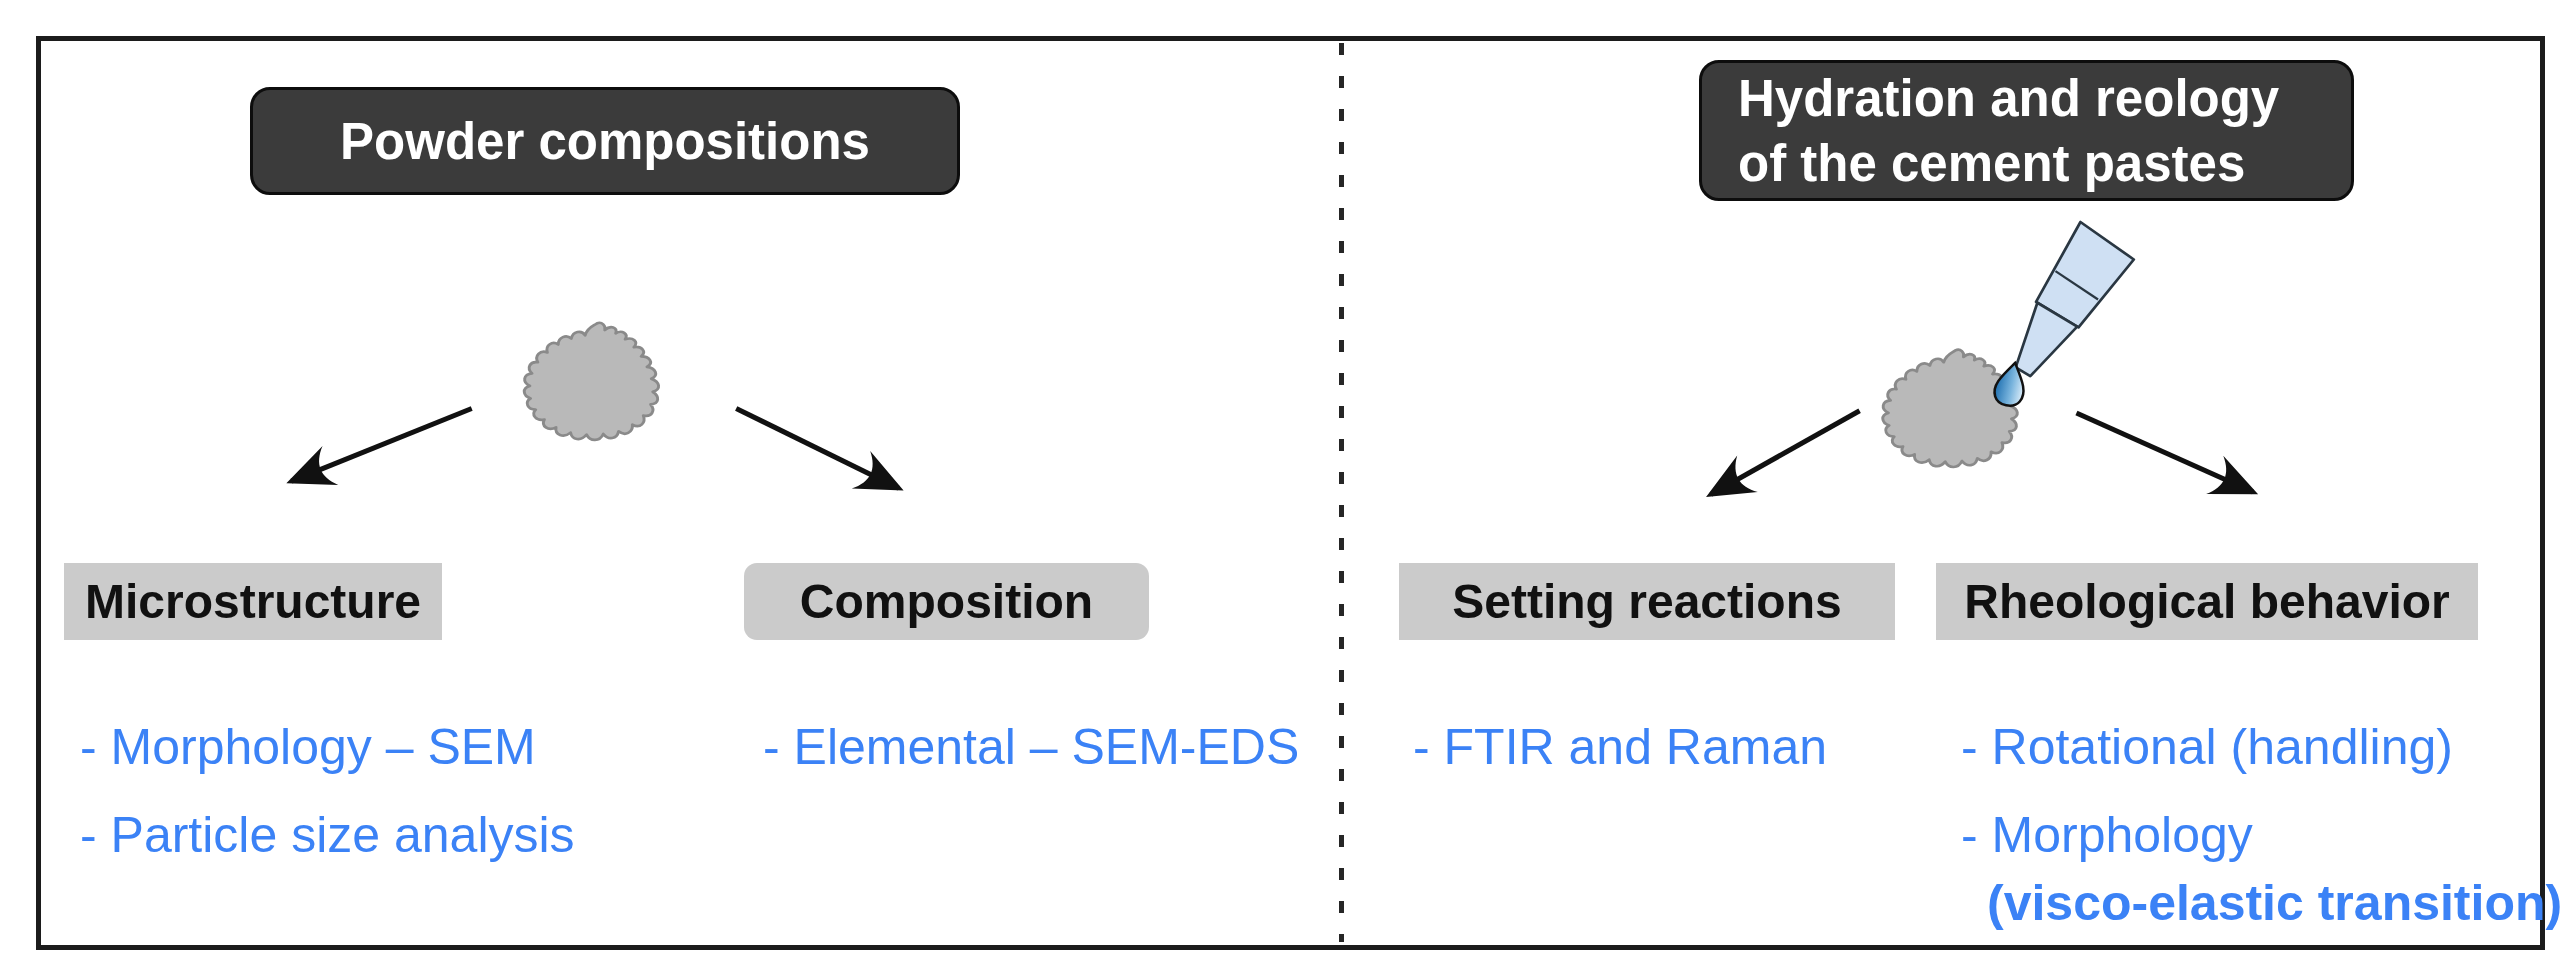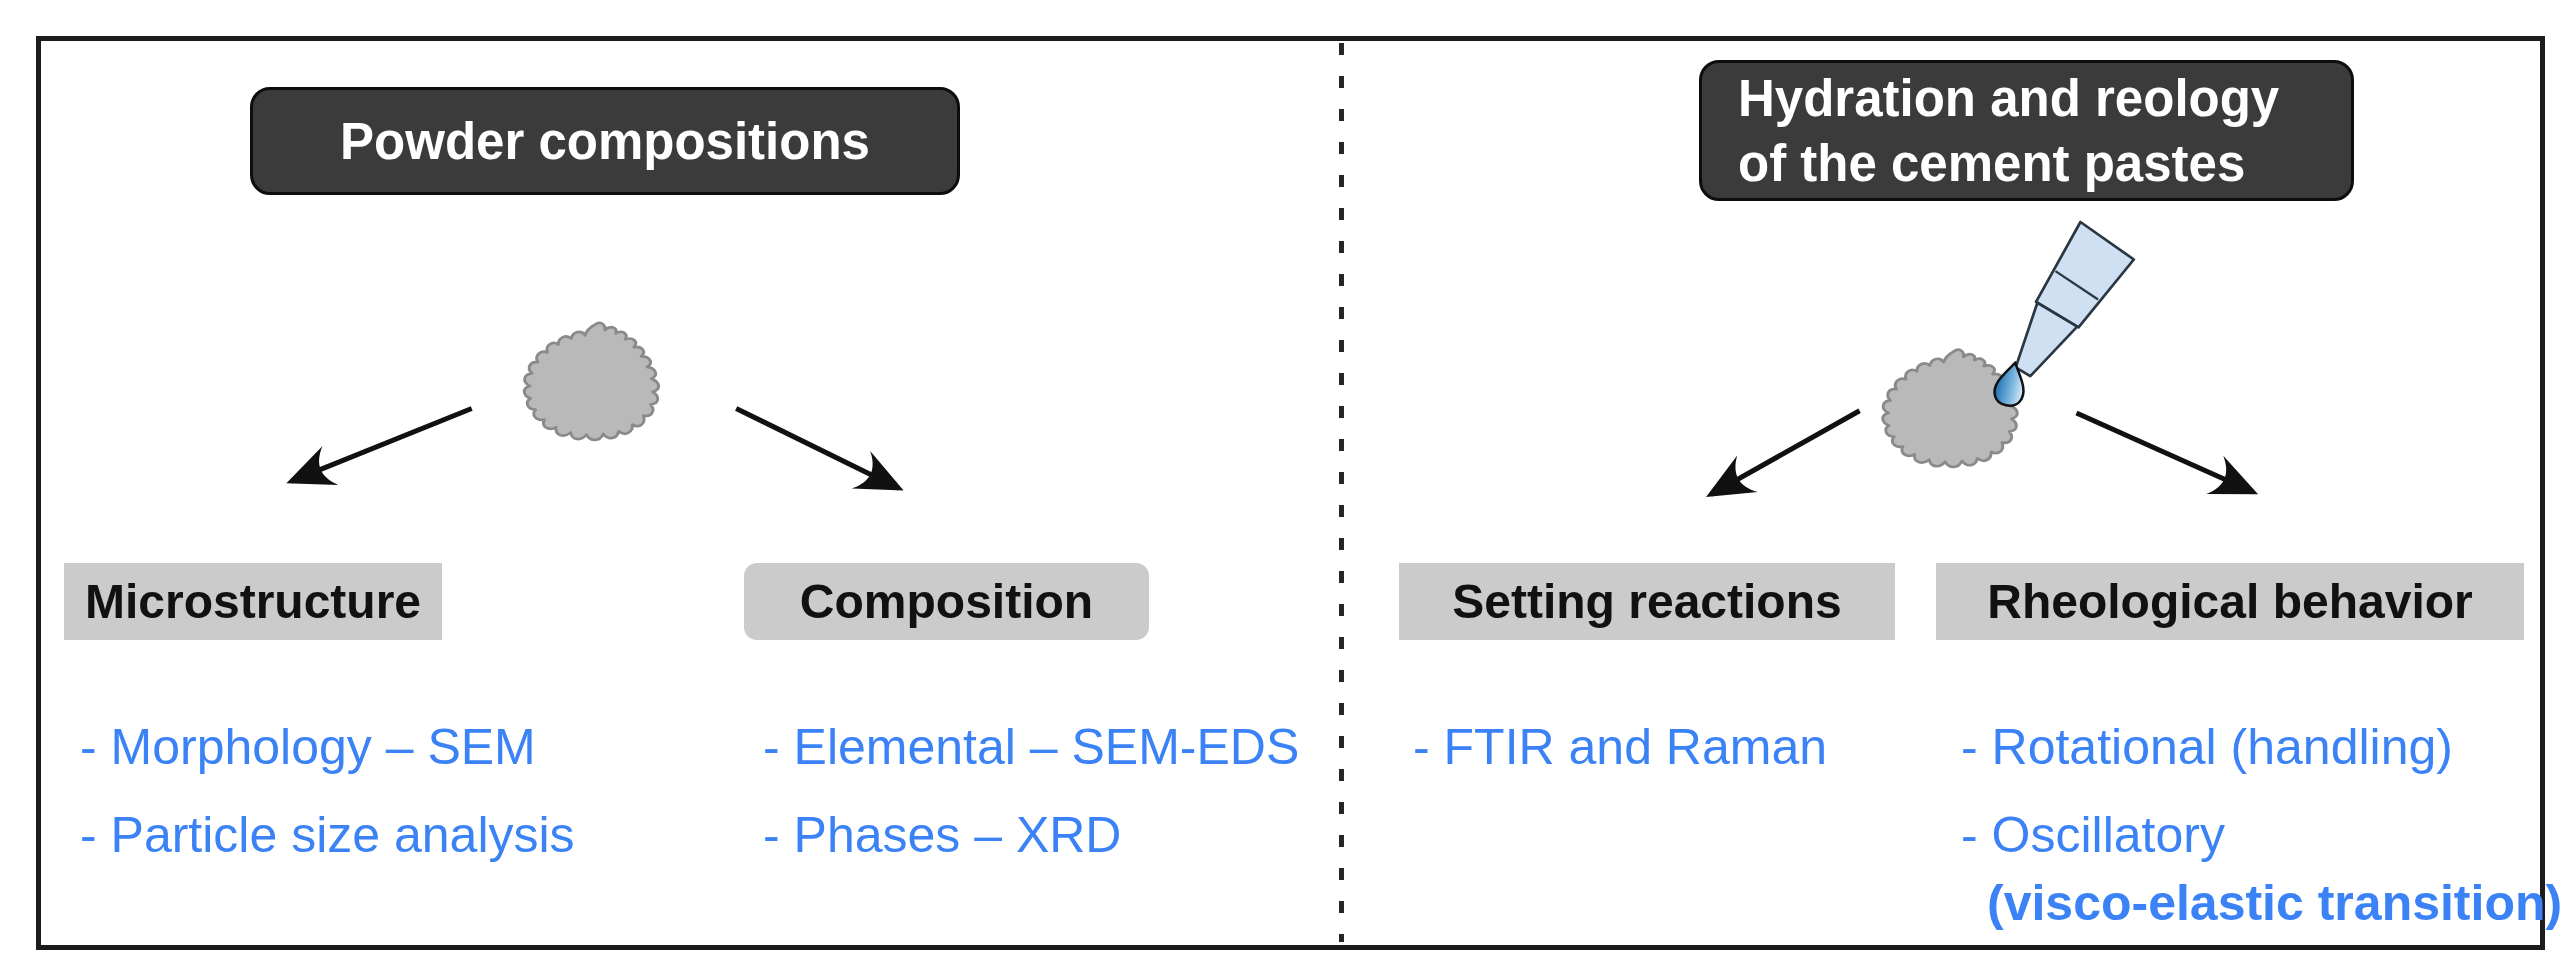--- a/index.html
+++ b/index.html
@@ -19,21 +19,21 @@
   .pill-right{left:1699px;top:60px;width:655px;height:141px;
               display:flex;flex-direction:column;justify-content:center;
               padding-left:36px;line-height:65px;}
 
   .col-label{position:absolute;top:563px;height:77px;background:#cbcbcb;
              font-weight:bold;font-size:48px;color:#111;
              display:flex;align-items:center;justify-content:center;box-sizing:border-box;}
   #label-microstructure{left:64px;width:378px;}
   #label-composition{left:744px;width:405px;border-radius:13px;}
   #label-setting{left:1399px;width:496px;}
-  #label-rheological{left:1936px;width:588px;}
+  #label-rheological{left:1936px;width:542px;}
 
   .bullets{position:absolute;top:719px;font-size:50px;line-height:56px;color:#3b82f6;}
   .bullets .line{margin-bottom:32px;white-space:nowrap;}
   .bullets .cont{margin-top:-20px;padding-left:26px;font-weight:bold;}
   #bullets-1{left:80px;}
   #bullets-2{left:763px;}
   #bullets-3{left:1413px;}
   #bullets-4{left:1961px;}
 
   svg.icon{position:absolute;overflow:visible;}
@@ -77,21 +77,20 @@
   <div class="col-label" id="label-composition">
     <span>Composition</span>
   </div>
 
   <div class="bullets" id="bullets-1">
     <div class="line">- Morphology – SEM</div>
     <div class="line">- Particle size analysis</div>
   </div>
   <div class="bullets" id="bullets-2">
     <div class="line">- Elemental – SEM-EDS</div>
-    <div class="line">- Phases – XRD</div>
   </div>
 
   <div class="pill pill-right">
     <span>Hydration and reology</span>
     <span>of the cement pastes</span>
   </div>
 
   <svg class="icon" id="icon-right" width="666" height="310" viewBox="0 0 860 400">
     <defs>
       <marker id="ahR" markerWidth="10" markerHeight="10" refX="2" refY="0" orient="auto" viewBox="-14 -8 18 16">
@@ -131,18 +130,18 @@
   </div>
   <div class="col-label" id="label-rheological">
     <span>Rheological behavior</span>
   </div>
 
   <div class="bullets" id="bullets-3">
     <div class="line">- FTIR and Raman</div>
   </div>
   <div class="bullets" id="bullets-4">
     <div class="line">- Rotational (handling)</div>
-    <div class="line">- Oscillatory</div>
+    <div class="line">- Morphology</div>
     <div class="line cont">(visco-elastic transition)</div>
   </div>
 
 </div>
 
 
 </body></html>

